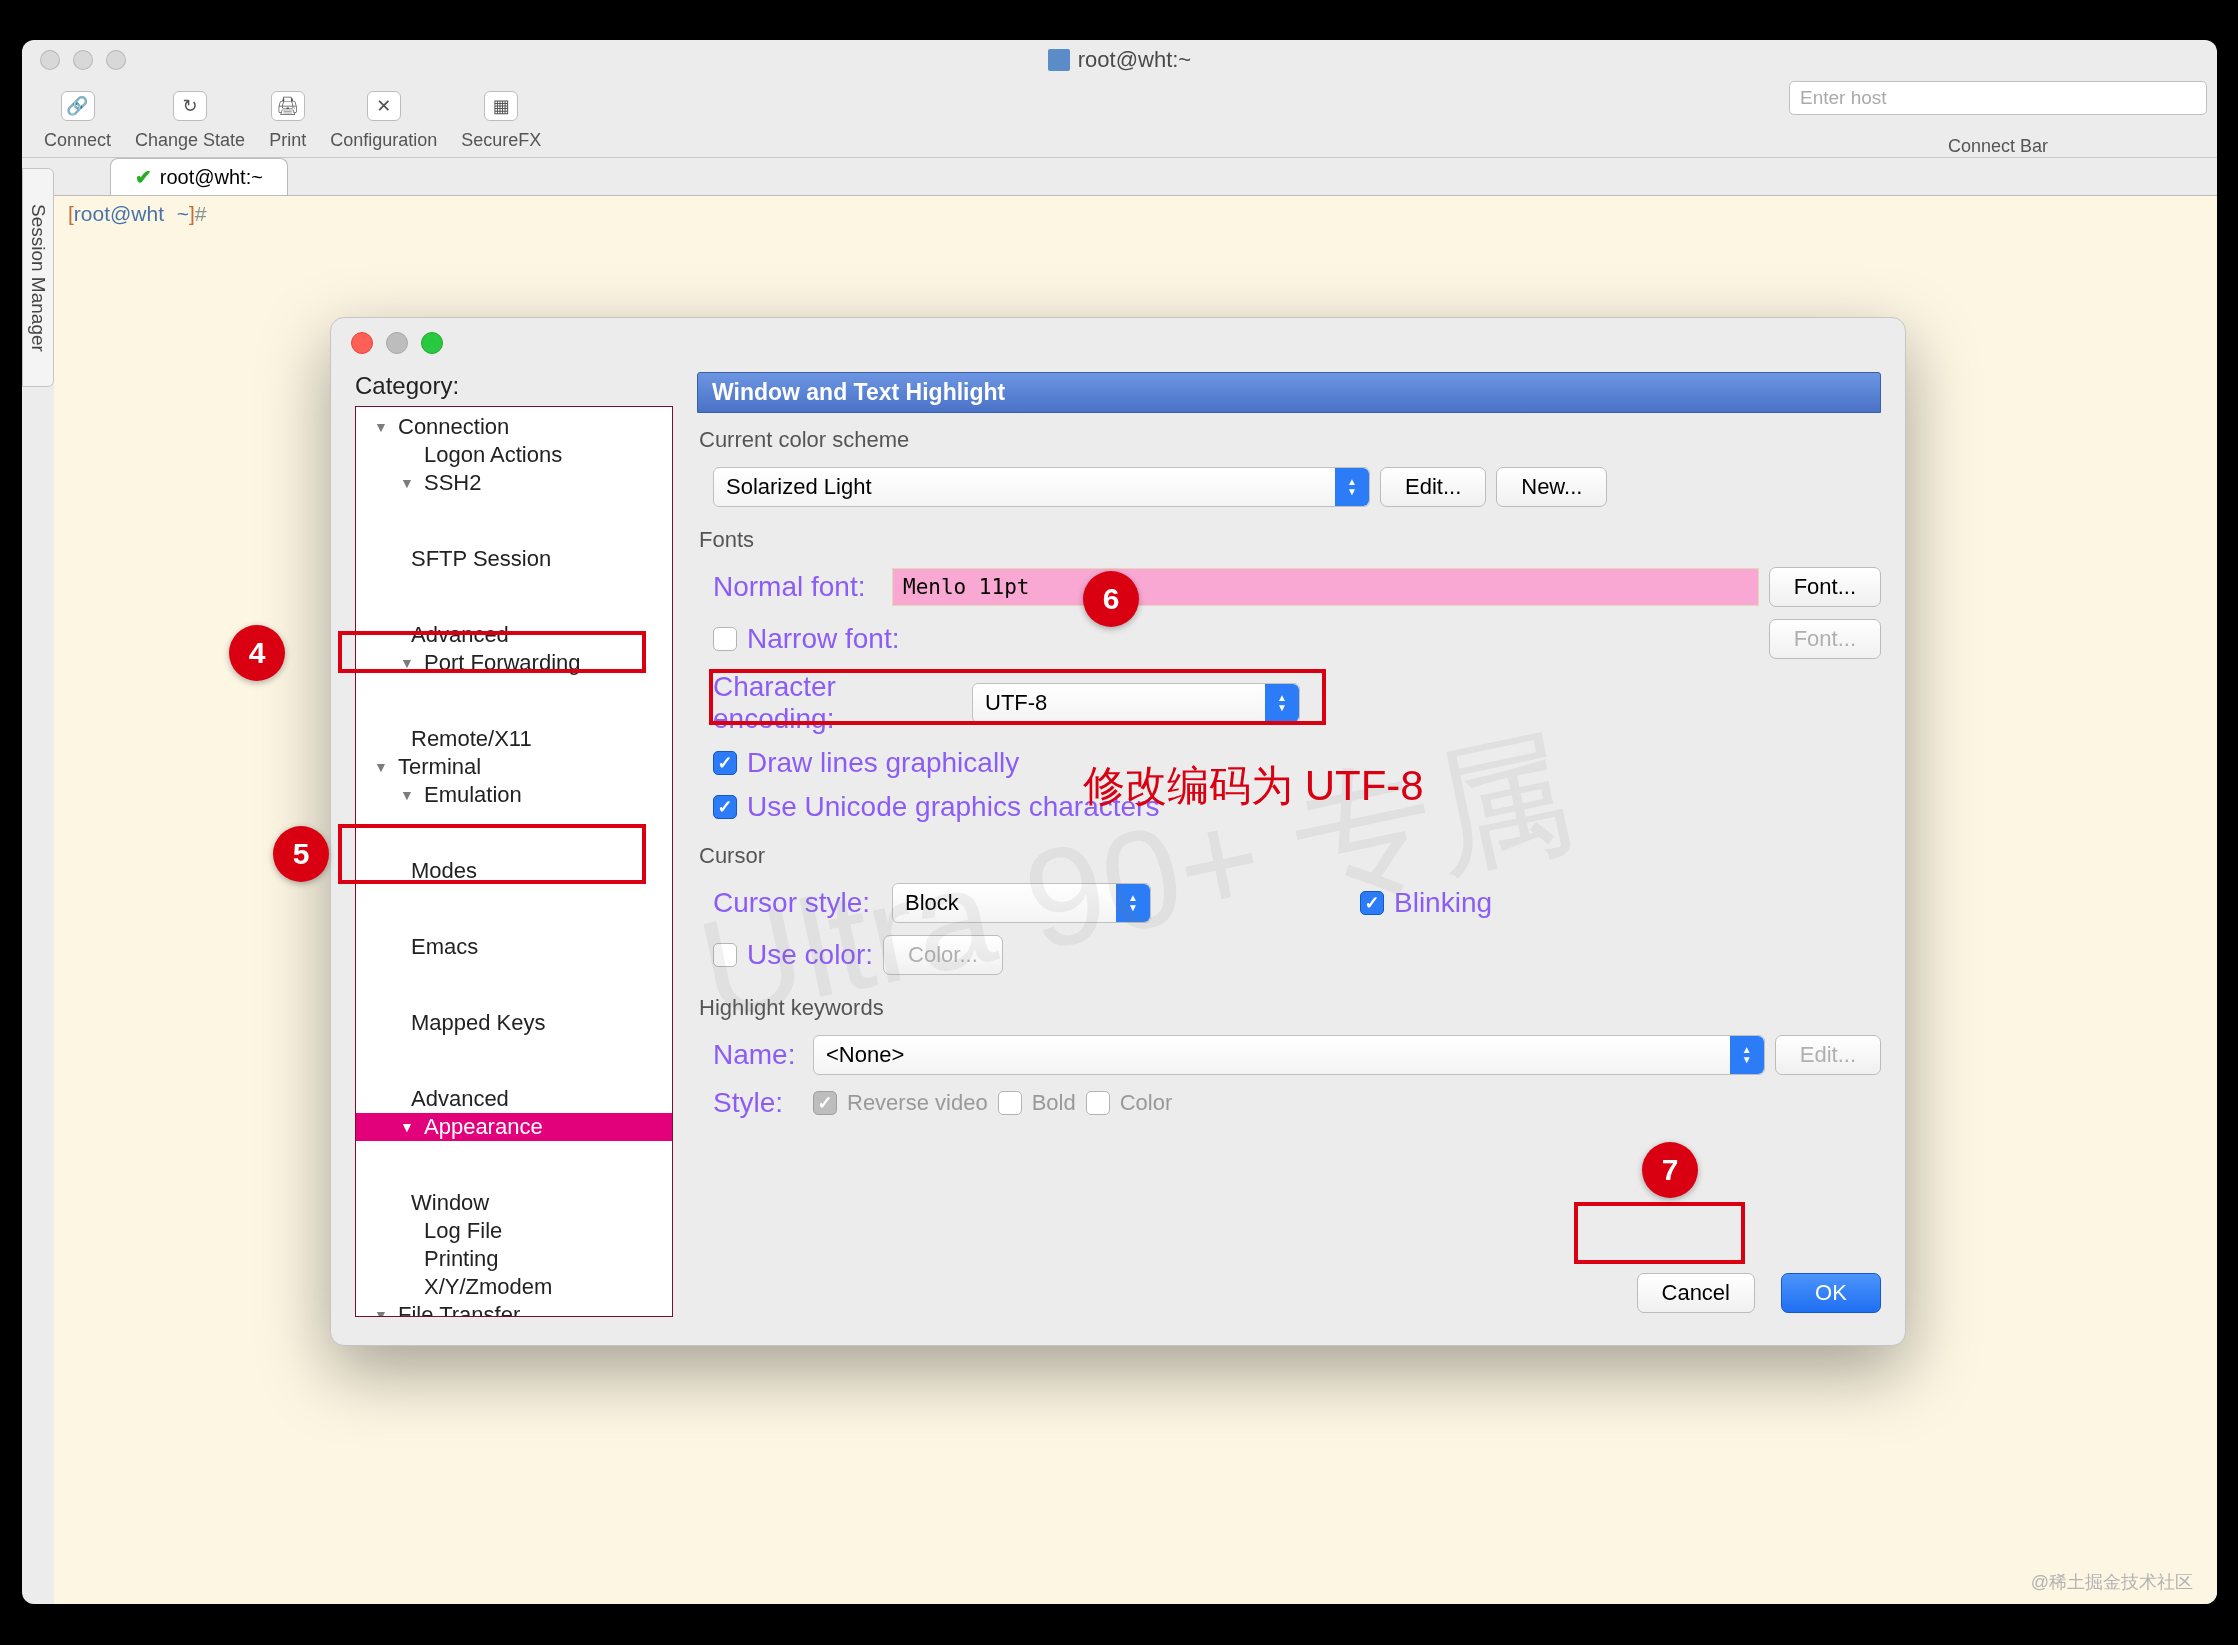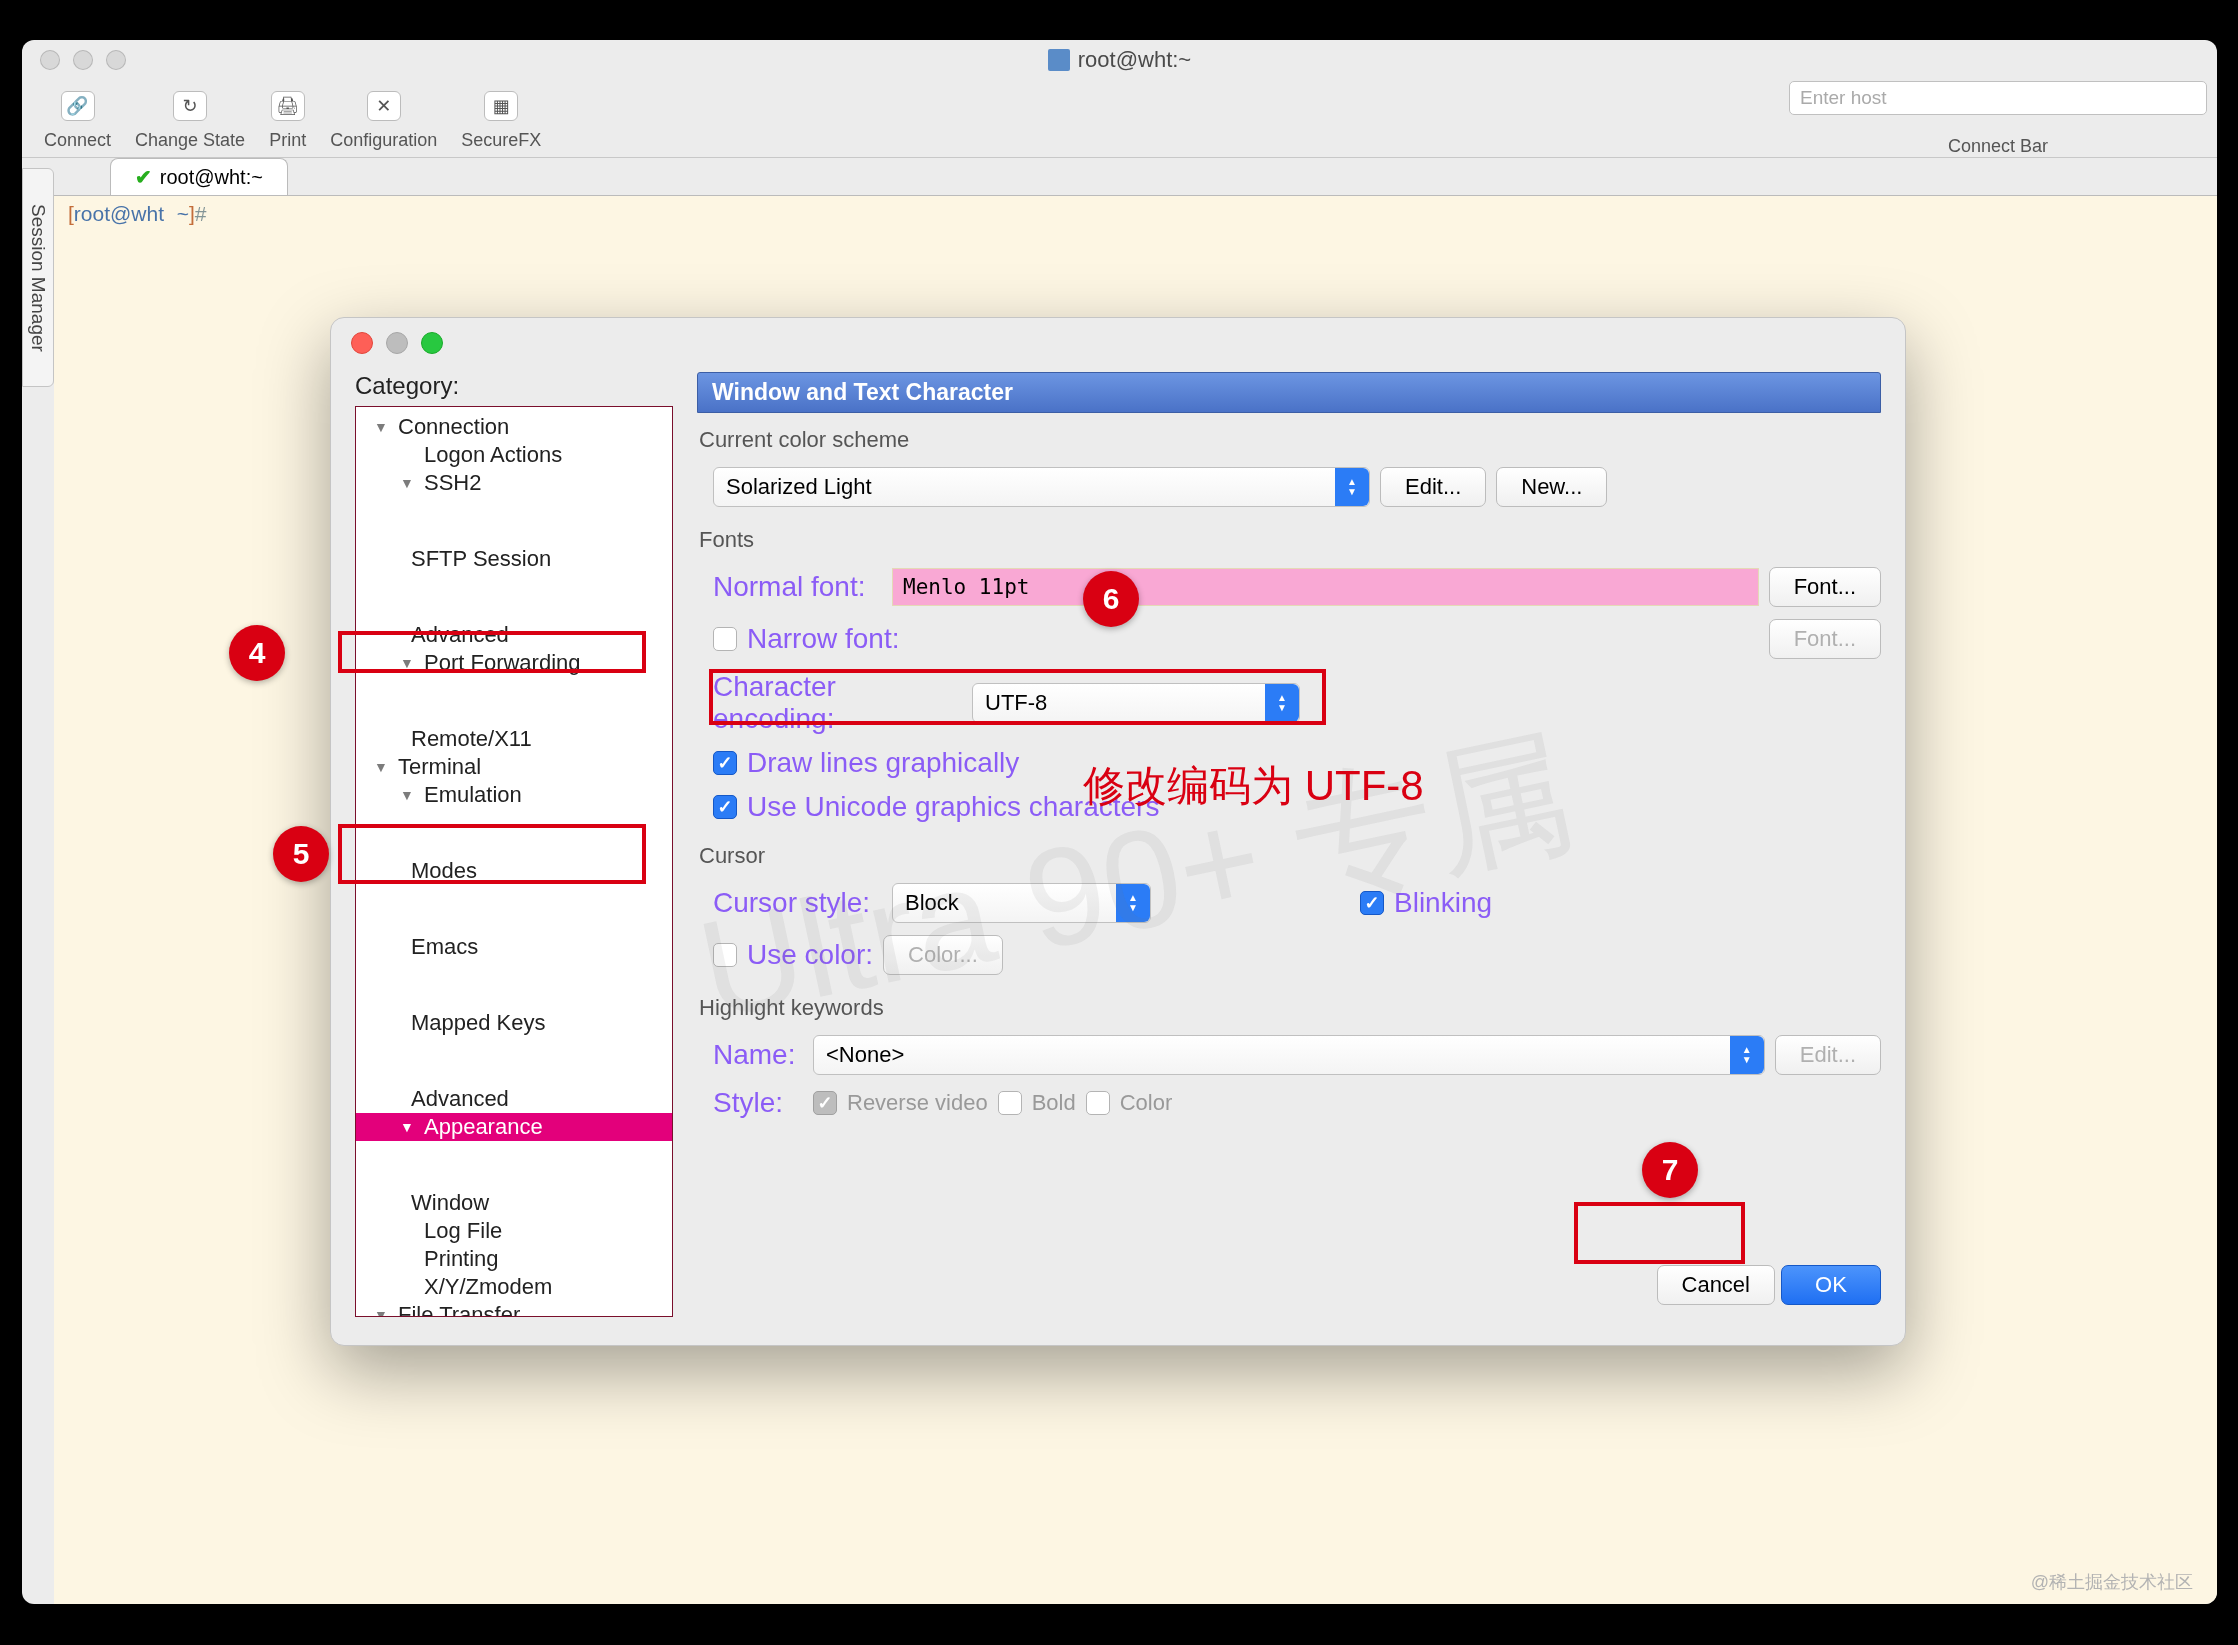--- a/index.html
+++ b/index.html
@@ -56,21 +56,21 @@
 .mac-select .chev { position:absolute; right:0; top:0; bottom:0; width:34px; background:#2b7cf6; border-radius:0 6px 6px 0; display:flex; flex-direction:column; align-items:center; justify-content:center; color:#fff; }
 .chev::before { content:"▲"; font-size:10px; line-height:10px;}
 .chev::after { content:"▼"; font-size:10px; line-height:10px;}
 .mac-btn { background:linear-gradient(#fff,#f0f0f0); border:1px solid #bcbcbc; border-radius:7px; height:40px; padding:0 24px; font-size:22px; display:flex; align-items:center; justify-content:center; min-width:100px;}
 .mac-btn.primary { background:linear-gradient(#4c94fc,#1f6ff2); color:#fff; border-color:#1558c7; }
 .mac-btn.disabled { color:#b0b0b0; }
 .readonly-field { background:#f9a8d4; border:1px solid #e4d9b6; padding:6px 10px; font-family: Menlo, monospace; font-size:21px; flex:1; height:38px; display:flex; align-items:center;}
 .checkbox { width:24px; height:24px; border-radius:5px; border:1px solid #b4b4b4; background:#fff; display:inline-flex; align-items:center; justify-content:center; }
 .checkbox.checked { background:#2b7cf6; border-color:#1558c7; color:#fff; }
 .checkbox.checked::after { content:"✓"; font-size:18px; font-weight:bold; }
-.footer-btns { position:absolute; bottom:12px; right:0; display:flex; gap:6px; }
+.footer-btns { position:absolute; bottom:4px; right:0; display:flex; gap:26px; }
 
 .callout { position:absolute; width:56px; height:56px; border-radius:50%; background:#d90012; color:#fff; display:flex; align-items:center; justify-content:center; font-size:30px; font-weight:600; z-index:20; box-shadow:0 2px 6px rgba(0,0,0,.3);}
 .red-box { position:absolute; border:4px solid #d90012; z-index:19; }
 .red-text { position:absolute; color:#d90012; font-size:42px; font-weight:500; z-index:20; }
 .watermark { position:absolute; left:50%; top:50%; transform:translate(-50%,-60%) rotate(-12deg); font-size:139px; color:rgba(120,120,120,0.1); font-weight:300; pointer-events:none; z-index:5; white-space:nowrap;}
 </style>
 </head>
 <body>
 
 <div class="main-window">
@@ -236,21 +236,21 @@
               <span>FTP/SFTP</span>
             </div>
           <div class="tnode lvl2">
               <span class="arrow"></span>
               <span>Advanced</span>
             </div>
         </div>
       </div>
 
       <div class="right-pane">
-        <div class="pane-header">Window and Text Character</div>
+        <div class="pane-header">Window and Text Highlight</div>
 
         <div class="section-label">Current color scheme</div>
         <div class="row indent">
           <div class="mac-select" style="max-width:657px">
             <span>Solarized Light</span>
               <div class="chev"></div>
           </div>
           <div class="mac-btn">Edit...</div>
           <div class="mac-btn">New...</div>
         </div>

